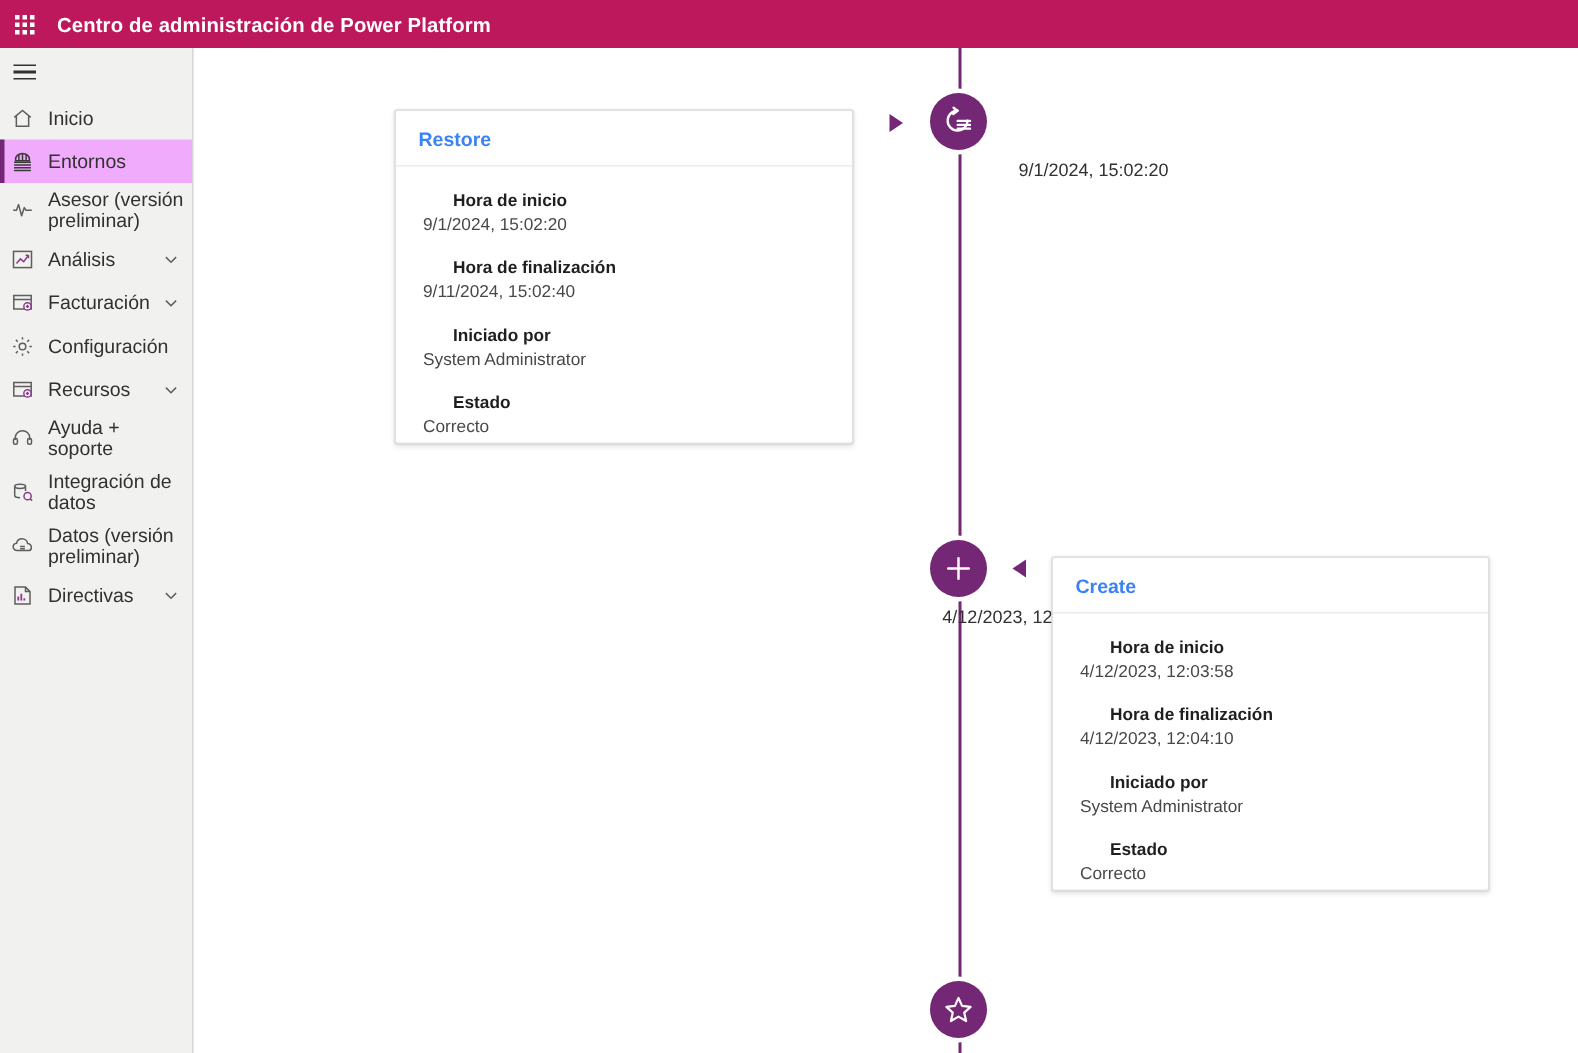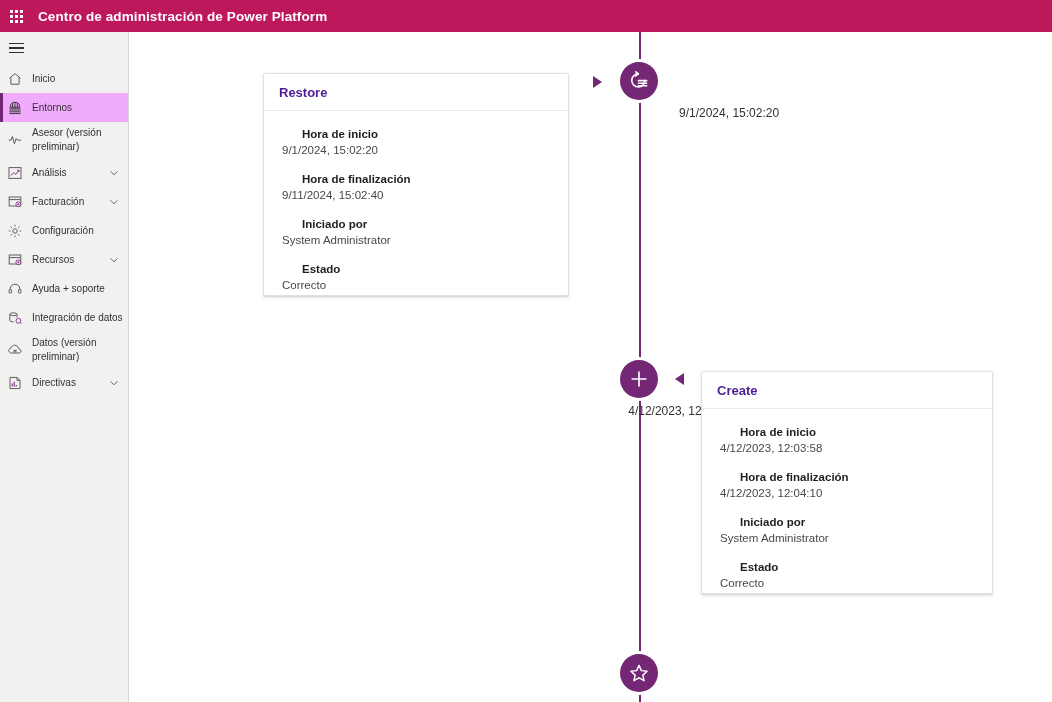--- a/index.html
+++ b/index.html
@@ -82,21 +82,21 @@
   }
   .nav-ico {
     width: 16px; height: 16px;
     flex: 0 0 16px;
     margin-right: 9px;
     display: flex; align-items: center; justify-content: center;
     color: #605E5C;
   }
   .nav-ico svg { display: block; }
   .nav-label {
-    font-size: 10px;
+    font-size: 13px;
     line-height: 14px;
     color: #323130;
     flex: 1 1 auto;
     word-break: break-word;
   }
   .nav-item.selected .nav-label { font-weight: 400; }
   .chev {
     flex: 0 0 12px;
     width: 12px; height: 12px;
     margin-right: 4px;
@@ -193,21 +193,21 @@
   .card-header {
     height: 37px;
     border-bottom: 1px solid #EDEBE9;
     display: flex;
     align-items: center;
     padding: 0 15px;
   }
   .card-title {
     font-size: 13px;
     font-weight: 700;
-    color: #4c1d95;
+    color: #3b82f6;
   }
   .card-body { padding: 16px 18px 0 18px; }
   .field { margin-bottom: 14px; }
   .field-label {
     font-size: 11.5px;
     font-weight: 700;
     color: #201F1E;
     line-height: 15px;
     padding-left: 20px;
   }

